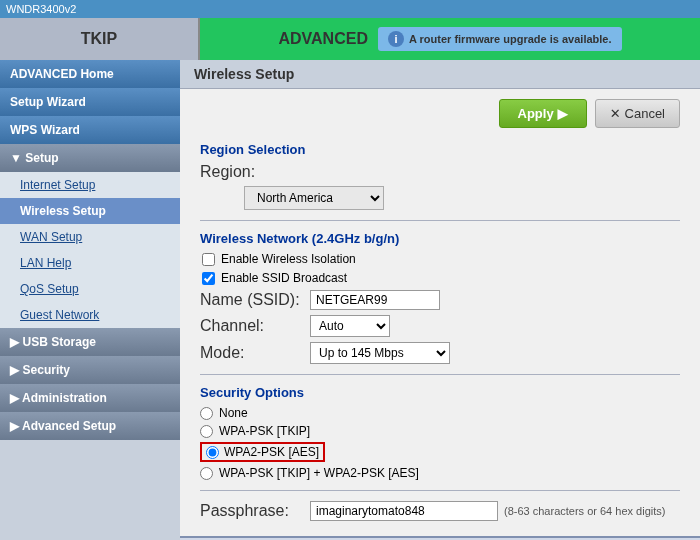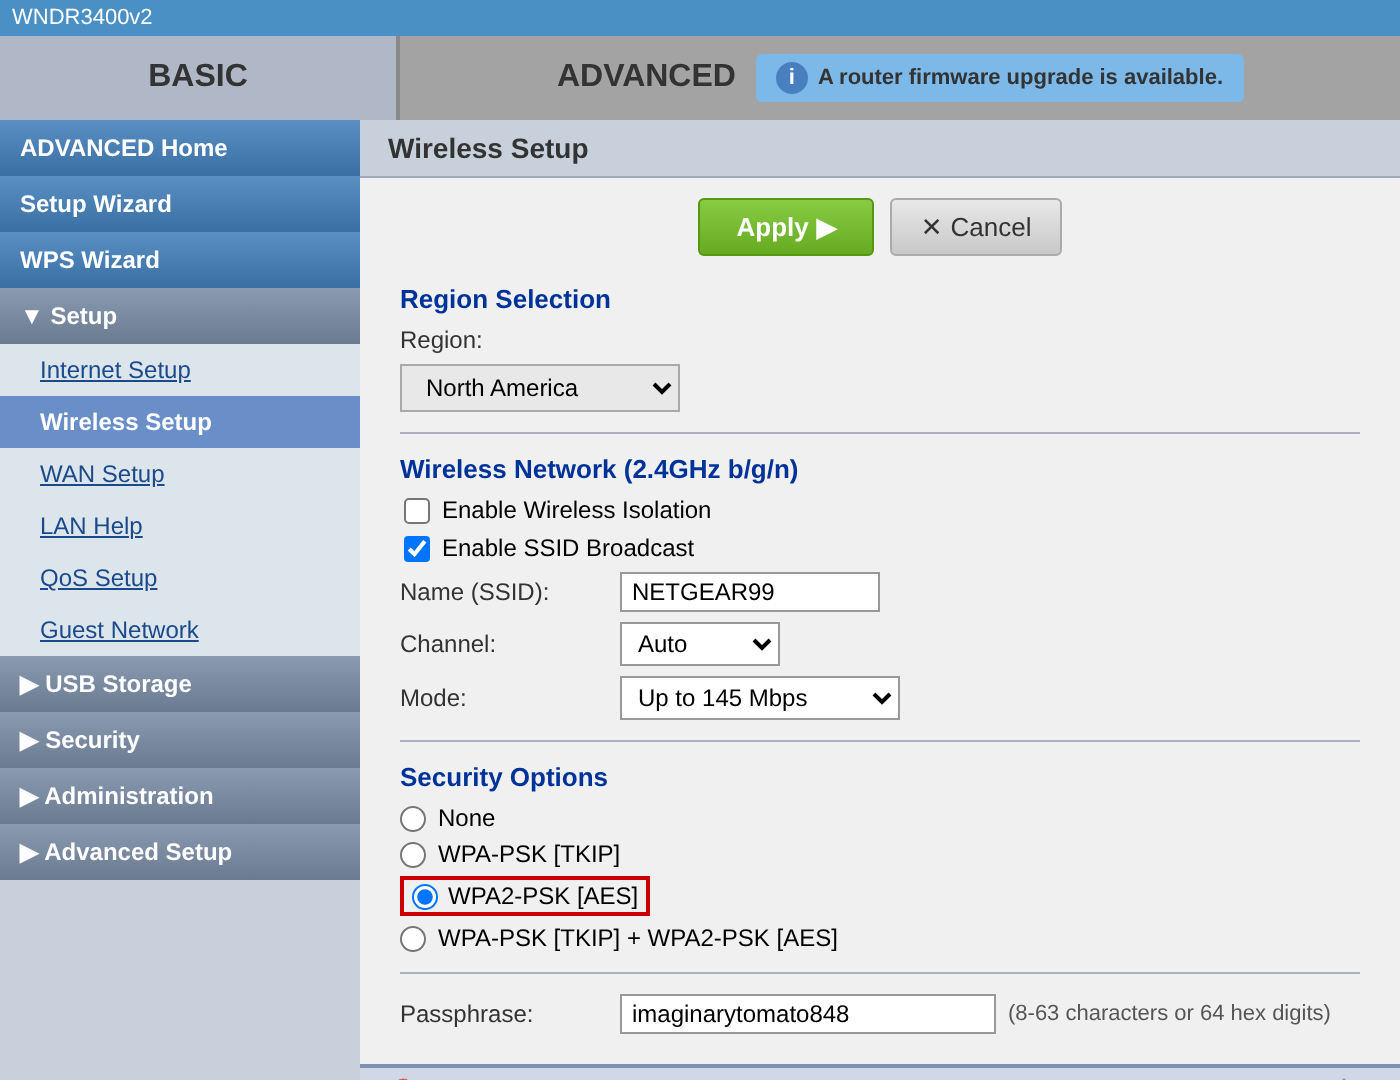--- a/index.html
+++ b/index.html
@@ -29,21 +29,21 @@
       font-size: 16px;
       font-weight: bold;
       width: 200px;
       display: flex;
       align-items: center;
       justify-content: center;
       cursor: pointer;
       border-right: 2px solid #888;
     }
     .tab-advanced {
-      background: #a3a3a3;
+      background: #22c55e;
       color: #333;
       font-size: 16px;
       font-weight: bold;
       flex: 1;
       display: flex;
       align-items: center;
       justify-content: center;
       cursor: pointer;
       border-bottom: none;
       position: relative;
@@ -136,21 +136,21 @@
       color: #333;
       border-bottom: 1px solid #a0a8b8;
     }
     .content-body {
       padding: 10px 20px;
     }
 
     
     .btn-row {
       display: flex;
-      justify-content: center;
+      justify-content: flex-end;
       gap: 8px;
       margin-bottom: 14px;
     }
     .btn-apply {
       background: linear-gradient(to bottom, #88cc44, #66aa22);
       color: white;
       border: 1px solid #559911;
       padding: 6px 18px;
       font-size: 13px;
       font-weight: bold;
@@ -182,21 +182,21 @@
       margin-top: 4px;
     }
     .form-row {
       display: flex;
       align-items: center;
       margin-bottom: 5px;
     }
     .form-label {
       width: 110px;
       color: #333;
-      font-size: 12px;
+      font-size: 16px;
       flex-shrink: 0;
     }
     .form-input {
       border: 1px solid #999;
       padding: 2px 5px;
       font-size: 12px;
       background: white;
     }
     .form-select {
       border: 1px solid #999;
@@ -205,20 +205,21 @@
       background: white;
       min-width: 80px;
     }
 
     .region-select {
       border: 1px solid #aaa;
       background: #e8e8e8;
       padding: 3px 8px;
       font-size: 12px;
       min-width: 140px;
+      margin-left: 44px;
     }
 
     
     .section-divider {
       border: none;
       border-top: 1px solid #aab0c0;
       margin: 10px 0;
     }
 
     
@@ -277,21 +278,21 @@
     }
   </style>
 </head>
 <body>
 
 <div class="title-bar">
   <span>WNDR3400v2</span>
 </div>
 
 <div class="tab-bar">
-  <div class="tab-basic">BASIC</div>
+  <div class="tab-basic">TKIP</div>
   <div class="tab-advanced">
     <span>ADVANCED</span>
     <div class="firmware-notice">
       <span class="firmware-icon">i</span>
       <span>A router firmware upgrade is available.</span>
     </div>
   </div>
 </div>
 
 <div class="main-layout">

